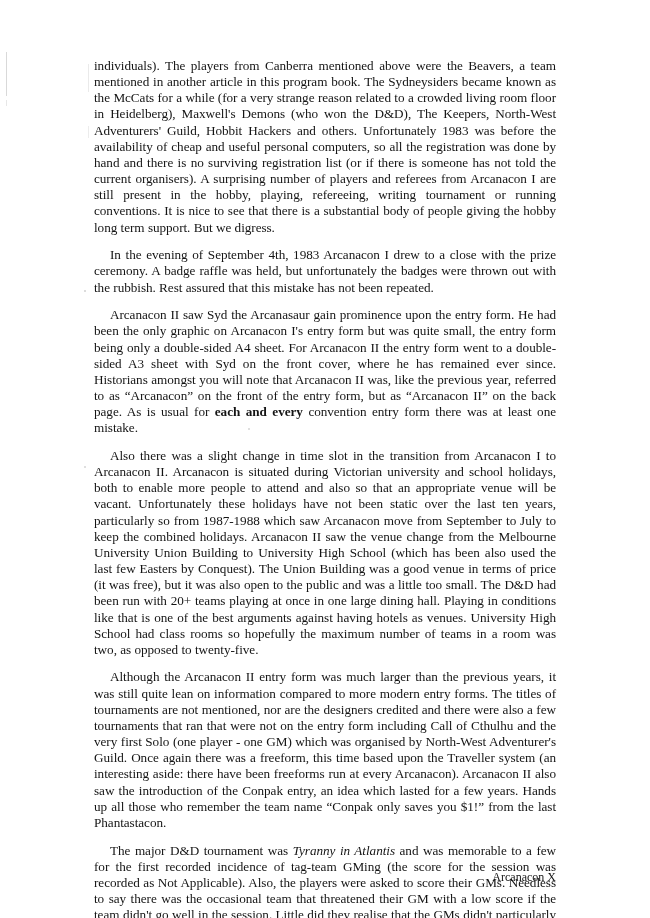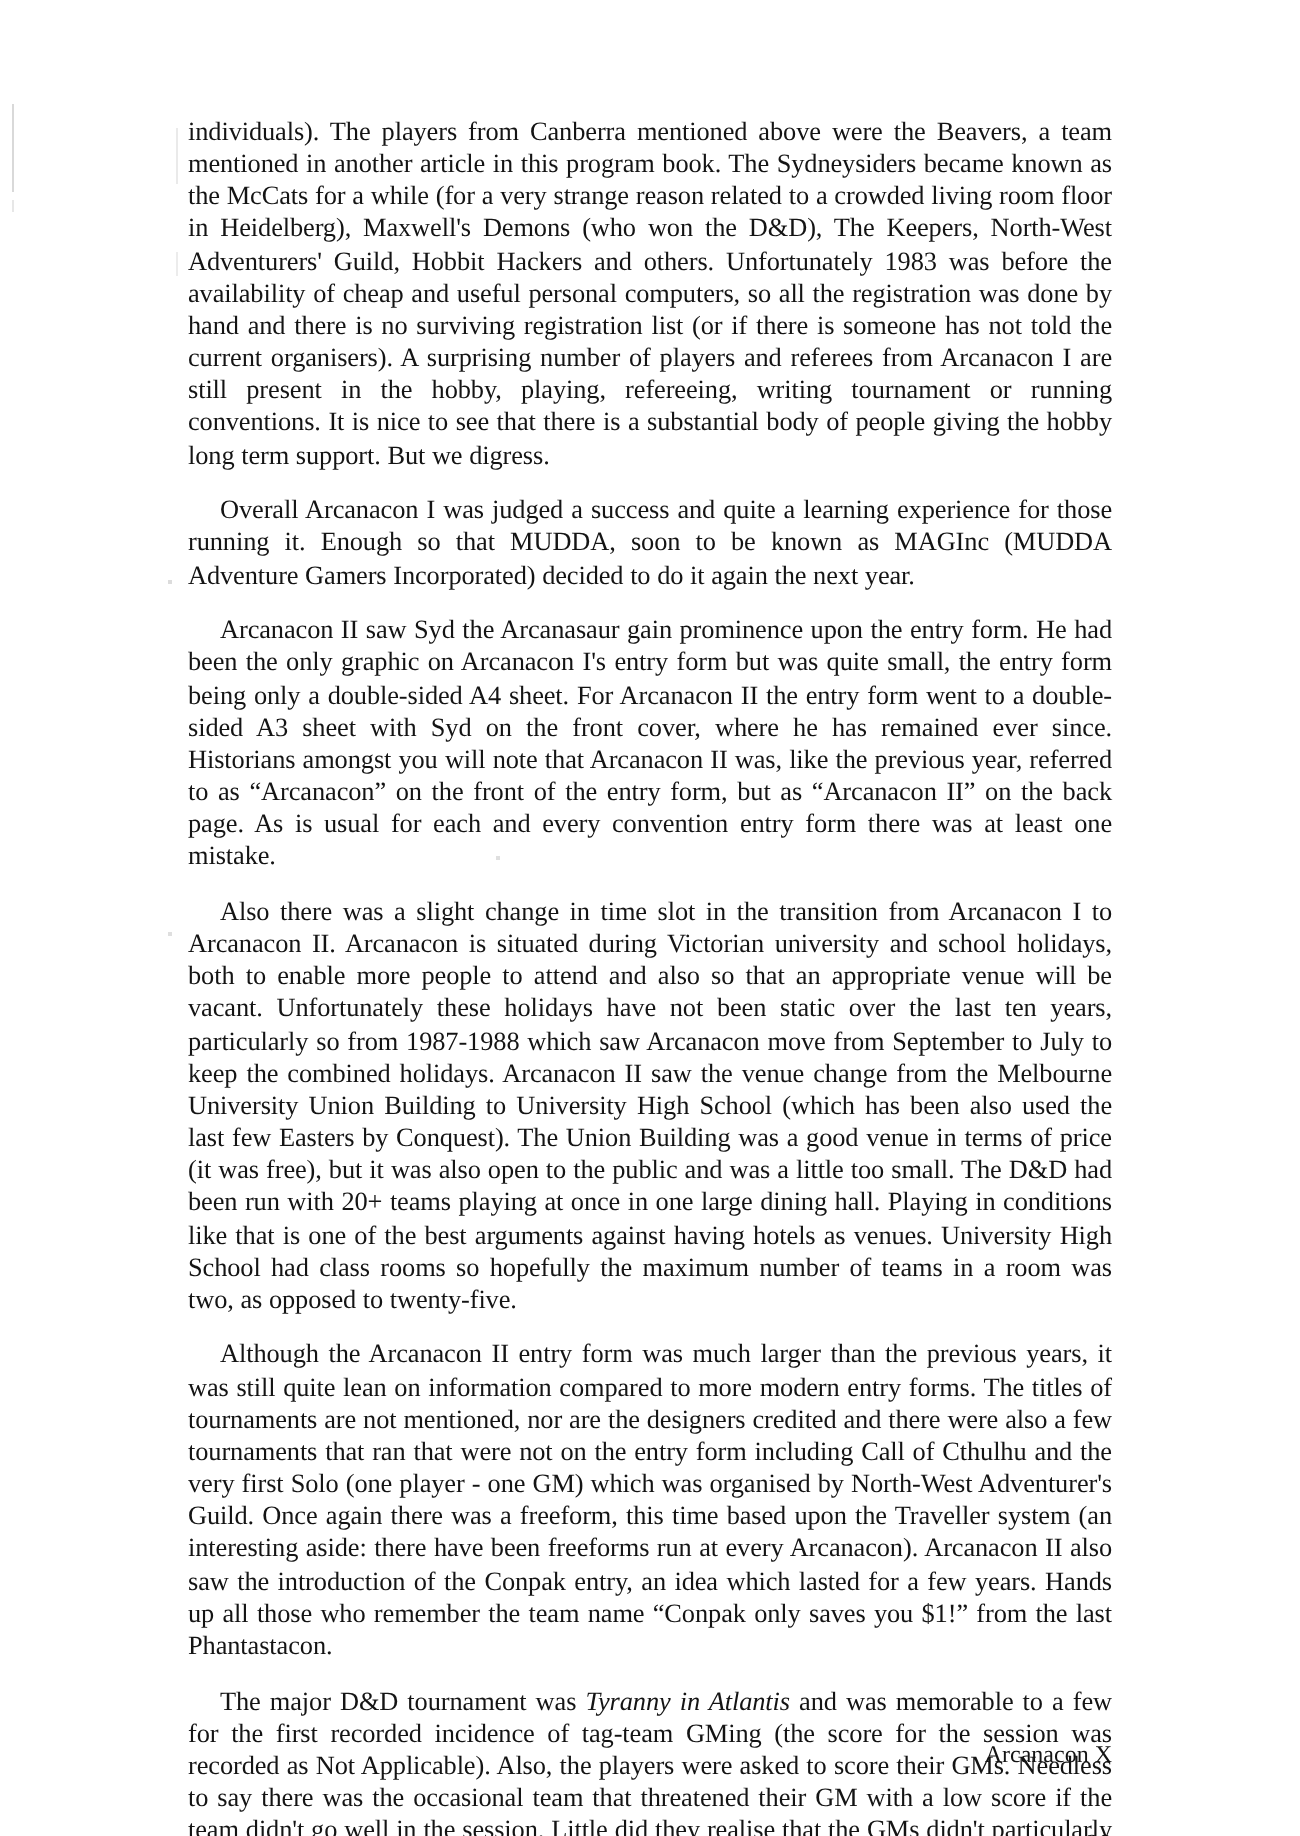--- a/index.html
+++ b/index.html
@@ -75,38 +75,38 @@
   }
   .book-title {
     position: absolute;
     right: 0;
     top: 0;
     font-size: 12px;
     line-height: 16px;
     white-space: nowrap;
   }
   em.italic { font-style: italic; margin-top: 31px; }
-  strong.bold { font-weight: normal; }
+  strong.bold { font-weight: bold; }
 </style>
 </head>
 <body>
 
 <div class="page">
 
   <div class="scan-artifact artifact-a"></div>
   <div class="scan-artifact artifact-b"></div>
   <div class="scan-artifact artifact-c"></div>
   <div class="scan-artifact artifact-d"></div>
   <div class="scan-artifact artifact-e"></div>
   <div class="scan-artifact artifact-f"></div>
   <div class="scan-artifact artifact-g"></div>
 
   <div class="text-column" id="body-column">
       <p class="para no-indent">individuals).  The players from Canberra mentioned above were the Beavers, a team mentioned in another article in this program book.  The Sydneysiders became known as the McCats for a while (for a very strange reason related to a crowded living room floor in Heidelberg), Maxwell's Demons (who won the D&amp;D), The Keepers, North-West Adventurers' Guild, Hobbit Hackers and others.  Unfortunately 1983 was before the availability of cheap and useful personal computers, so all the registration was done by hand and there is no surviving registration list (or if there is someone has not told the current organisers).  A surprising number of players and referees from Arcanacon I are still present in the hobby, playing, refereeing, writing tournament or running conventions.  It is nice to see that there is a substantial body of people giving the hobby long term support.  But we digress.</p>
-      <p class="para">Overall Arcanacon I was judged a success and quite a learning experience for those running it.  Enough so that MUDDA, soon to be known as MAGInc (MUDDA Adventure Gamers Incorporated) decided to do it again the next year.</p>
+      <p class="para">In the evening of September 4th, 1983 Arcanacon I drew to a close with the prize ceremony.  A badge raffle was held, but unfortunately the badges were thrown out with the rubbish.  Rest assured that this mistake has not been repeated.</p>
       <p class="para"><span>Arcanacon II saw Syd the Arcanasaur gain prominence upon the entry form.  He had been the only graphic on Arcanacon I's entry form but was quite small, the entry form being only a double-sided A4 sheet.  For Arcanacon II the entry form went to a double-sided A3 sheet with Syd on the front cover, where he has remained ever since.  Historians amongst you will note that Arcanacon II was, like the previous year, referred to as “Arcanacon” on the front of the entry form, but as “Arcanacon II” on the back page.  As is usual for </span><strong class="bold">each and every</strong><span> convention entry form there was at least one mistake.</span></p>
       <p class="para">Also there was a slight change in time slot in the transition from Arcanacon I to Arcanacon II.  Arcanacon is situated during Victorian university and school holidays, both to enable more people to attend and also so that an appropriate venue will be vacant.  Unfortunately these holidays have not been static over the last ten years, particularly so from 1987-1988 which saw Arcanacon move from September to July to keep the combined holidays.  Arcanacon II saw the venue change from the Melbourne University Union Building to University High School (which has been also used the last few Easters by Conquest).  The Union Building was a good venue in terms of price (it was free), but it was also open to the public and was a little too small.  The D&amp;D had been run with 20+ teams playing at once in one large dining hall.  Playing in conditions like that is one of the best arguments against having hotels as venues.  University High School had class rooms so hopefully the maximum number of teams in a room was two, as opposed to twenty-five.</p>
       <p class="para">Although the Arcanacon II entry form was much larger than the previous years, it was still quite lean on information compared to more modern entry forms.  The titles of tournaments are not mentioned, nor are the designers credited and there were also a few tournaments that ran that were not on the entry form including Call of Cthulhu and the very first Solo (one player - one GM) which was organised by North-West Adventurer's Guild.  Once again there was a freeform, this time based upon the Traveller system (an interesting aside: there have been freeforms run at every Arcanacon).  Arcanacon II also saw the introduction of the Conpak entry, an idea which lasted for a few years.  Hands up all those who remember the team name “Conpak only saves you $1!” from the last Phantastacon.</p>
       <p class="para"><span>The major D&amp;D tournament was </span><em class="italic">Tyranny in Atlantis</em><span> and was memorable to a few for the first recorded incidence of tag-team GMing (the score for the session was recorded as Not Applicable).  Also, the players were asked to score their GMs.  Needless to say there was the occasional team that threatened their GM with a low score if the team didn't go well in the session.  Little did they realise that the GMs didn't particularly mind what score they were given by a team like that.</span></p>
     </div>
 
   <div class="footer">
     <div class="folio">39</div>
     <div class="book-title">Arcanacon X</div>
   </div>

